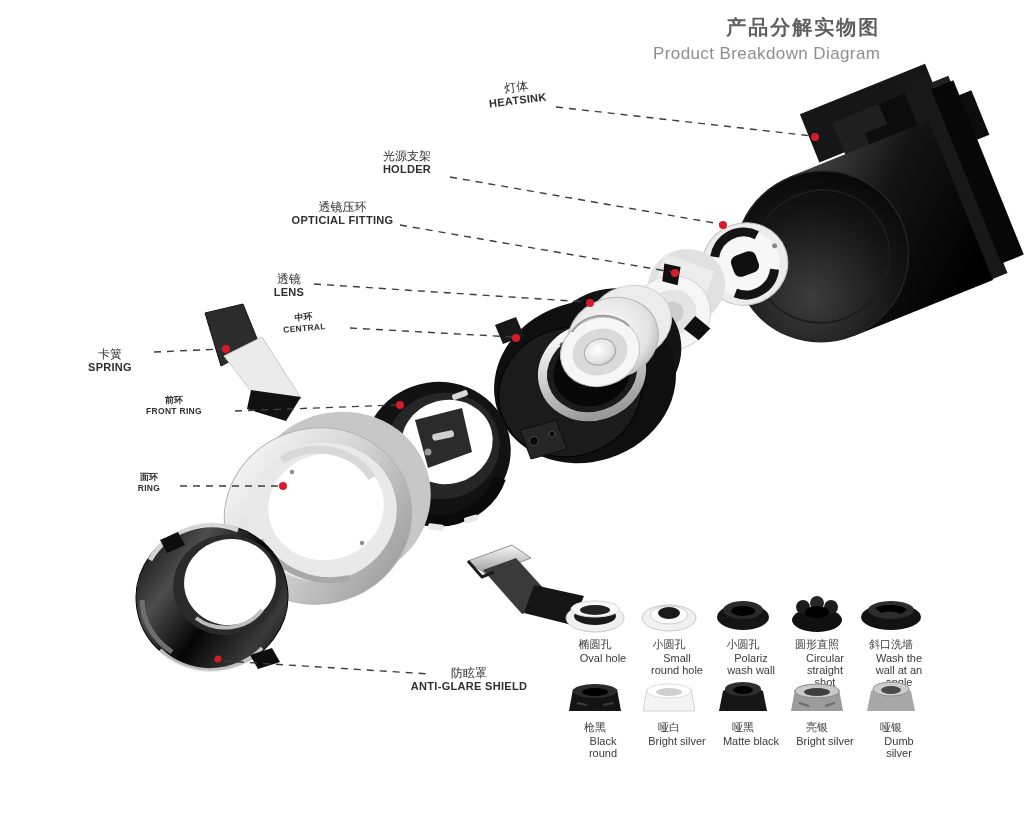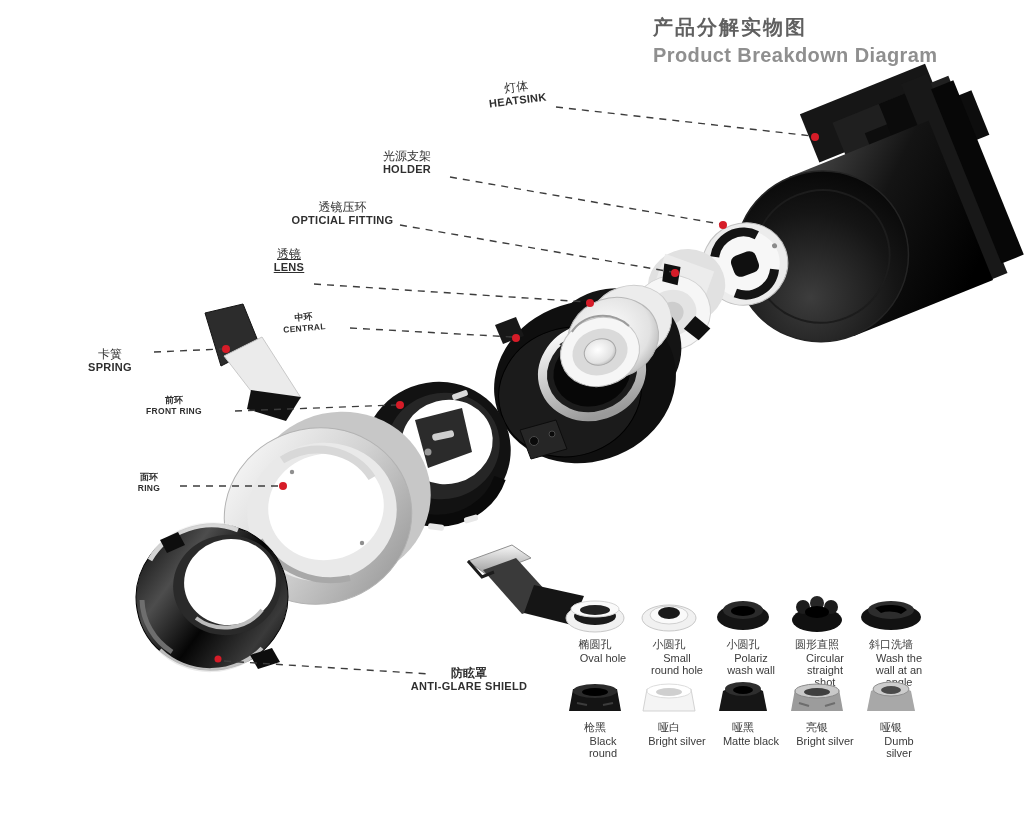--- a/index.html
+++ b/index.html
@@ -2,30 +2,30 @@
 <html><head>
 <meta charset="utf-8">
 <style>
   html,body{margin:0;padding:0;background:#fff;}
   .canvas{position:relative;width:1024px;height:818px;background:#ffffff;overflow:hidden;
           font-family:"Liberation Sans", sans-serif;color:#333;}
   svg.diagram{position:absolute;left:0;top:0;}
 
   
   .title{position:absolute;left:653px;top:14px;}
-  .title-cn{font-size:20px;font-weight:700;color:#606060;letter-spacing:2px;}
-  .title-en{font-size:20px;font-weight:700;color:#8f8f8f;letter-spacing:0.4px;margin-top:3px;}
+  .title-cn{font-size:20px;font-weight:700;color:#606060;letter-spacing:2px;text-align:right;}
+  .title-en{font-size:17px;font-weight:400;color:#8f8f8f;letter-spacing:0.4px;margin-top:3px;}
 
   
   .part-label{position:absolute;text-align:center;line-height:1.2;color:#2f2f2f;}
   .part-label .cn{display:block;font-size:12px;}
   .part-label .en{display:block;font-size:11px;font-weight:700;letter-spacing:0.3px;}
   .part-label.small .cn{font-size:9px;font-weight:700;}
   .part-label.small .en{font-size:8.5px;font-weight:700;}
-  .part-label.bold .cn{font-weight:700;}
+  .part-label.bold .cn{font-weight:400;}
 
   
   .variant-row{position:absolute;display:flex;}
   .variant-cell{width:74px;display:flex;flex-direction:column;align-items:center;}
   .variant-cell .thumb{height:42px;display:flex;align-items:flex-end;justify-content:center;}
   .variant-cell .vcn{font-size:11px;color:#3a3a3a;margin-top:3px;text-align:center;}
   .variant-cell .ven{font-size:11px;color:#3a3a3a;text-align:center;line-height:1.1;padding-left:16px;}
 </style>
 </head>
 <body>
@@ -207,21 +207,21 @@
     <span class="en">HEATSINK</span>
   </div>
   <div class="part-label" style="left:357px;top:149px;width:100px;">
     <span class="cn">光源支架</span>
     <span class="en">HOLDER</span>
   </div>
   <div class="part-label" style="left:285px;top:200px;width:115px;">
     <span class="cn">透镜压环</span>
     <span class="en">OPTICIAL FITTING</span>
   </div>
-  <div class="part-label" style="left:253px;top:247px;width:72px;text-decoration:underline;">
+  <div class="part-label" style="left:253px;top:272px;width:72px;">
     <span class="cn">透镜</span>
     <span class="en">LENS</span>
   </div>
   <div class="part-label small" style="left:266px;top:312px;width:76px;transform:rotate(-5deg);">
     <span class="cn">中环</span>
     <span class="en">CENTRAL</span>
   </div>
   <div class="part-label" style="left:66px;top:335px;width:88px;margin-top:12px;">
     <span class="cn">卡簧</span>
     <span class="en">SPRING</span>

